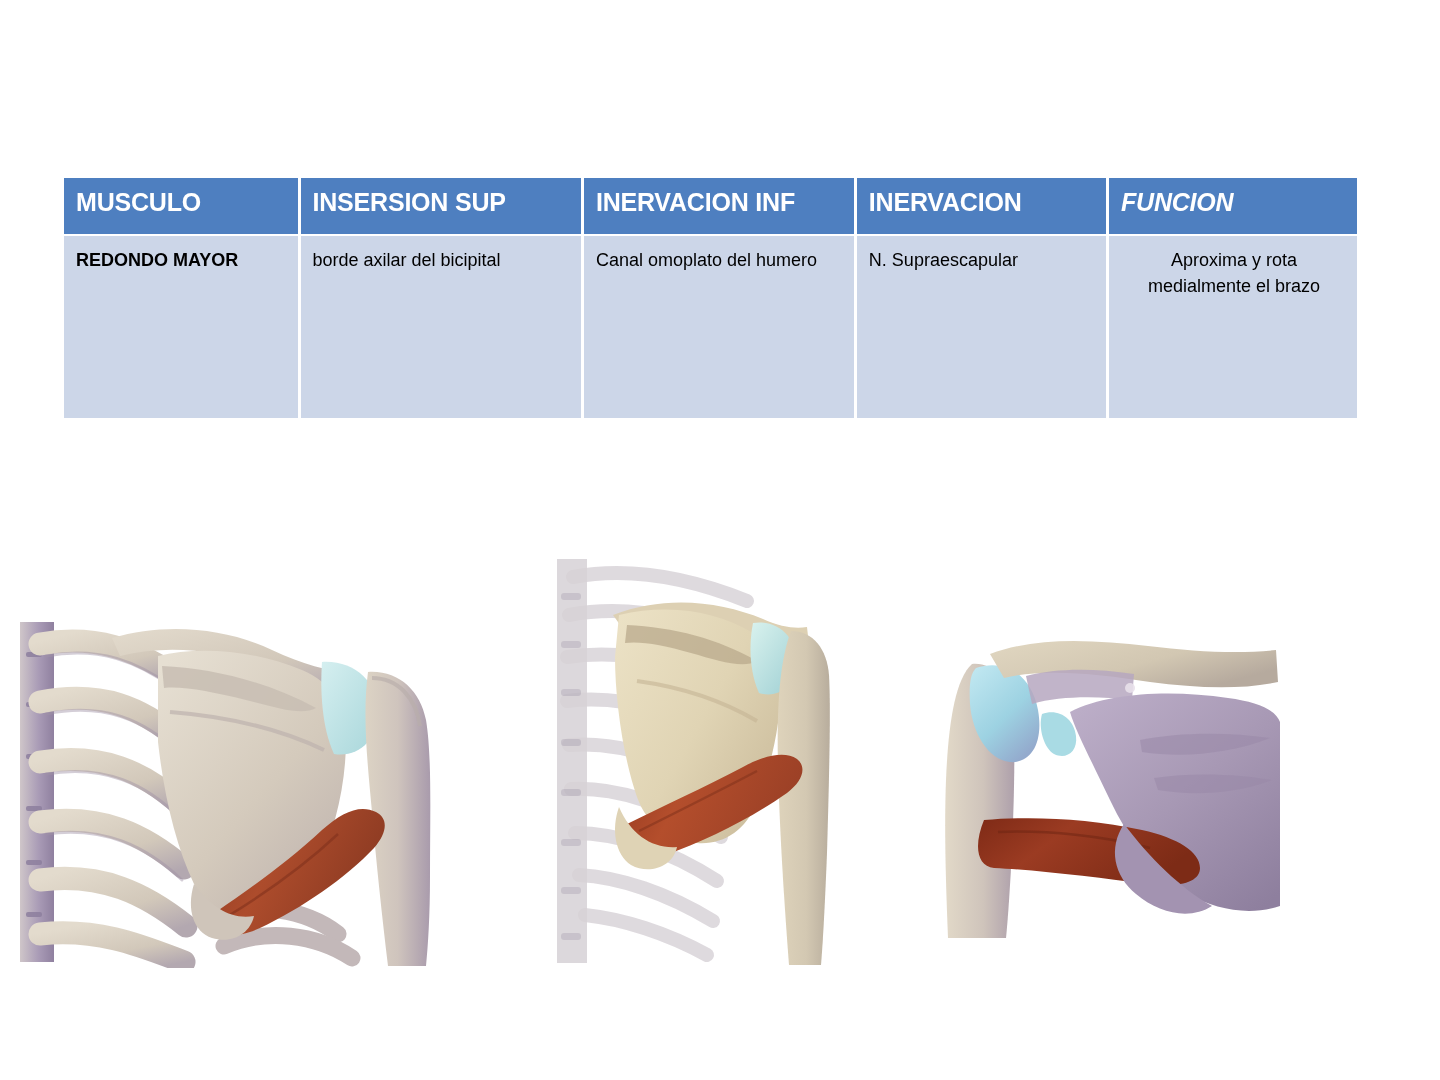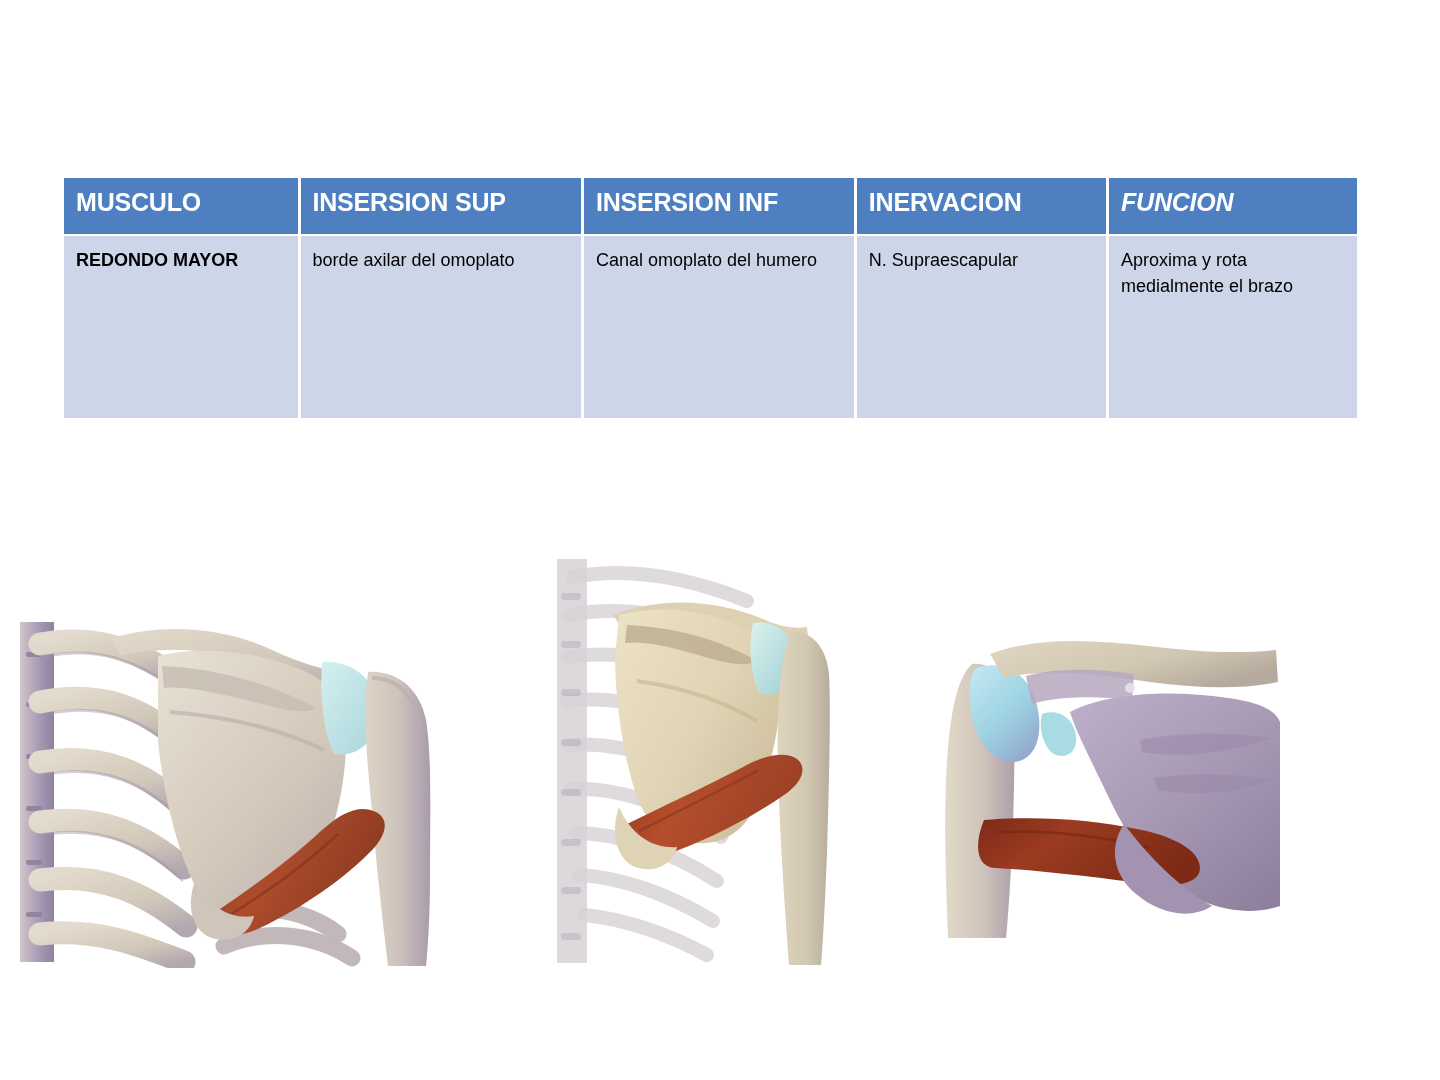--- a/index.html
+++ b/index.html
@@ -47,21 +47,21 @@
   .muscle-table tbody td {
     background: #ccd6e8;
     color: #000000;
     font-size: 18px;
     line-height: 1.44;
     height: 184px;
     padding-top: 12px;
     border-right: 3px solid #ffffff;
     border-top: 2px solid #ffffff;
   }
-  .muscle-table tbody td:last-child { border-right: none; }
+  .muscle-table tbody td:last-child { border-right: none; text-align: center; }
   .muscle-table tbody td.bold-cell { font-weight: bold; }
 
   .col-musculo     { width: 227px; }
   .col-ins-sup     { width: 272px; }
   .col-ins-inf     { width: 262px; }
   .col-inervacion  { width: 242px; }
   .col-funcion     { width: 238px; }
 
   
   .figure {
@@ -75,29 +75,29 @@
   #figure-3 { left: 928px; top: 620px; width: 353px; height: 320px; }
 </style>
 </head>
 <body>
 
 <table class="muscle-table">
   <thead>
     <tr>
       <th class="col-musculo">MUSCULO</th>
       <th class="col-ins-sup">INSERSION SUP</th>
-      <th class="col-ins-inf">INSERSION INF</th>
+      <th class="col-ins-inf">INERVACION INF</th>
       <th class="col-inervacion">INERVACION</th>
       <th class="col-funcion">FUNCION</th>
     </tr>
   </thead>
   <tbody>
     <tr>
       <td class="col-musculo bold-cell">REDONDO MAYOR</td>
-      <td class="col-ins-sup">borde axilar del omoplato</td>
+      <td class="col-ins-sup">borde axilar del bicipital</td>
       <td class="col-ins-inf">Canal omoplato del humero</td>
       <td class="col-inervacion">N. Supraescapular</td>
       <td class="col-funcion">Aproxima y rota medialmente el brazo</td>
     </tr>
   </tbody>
 </table>
 
 <div class="figure" id="figure-1">
   <svg width="432" height="352" viewBox="0 0 432 352" xmlns="http://www.w3.org/2000/svg">
     <defs>

